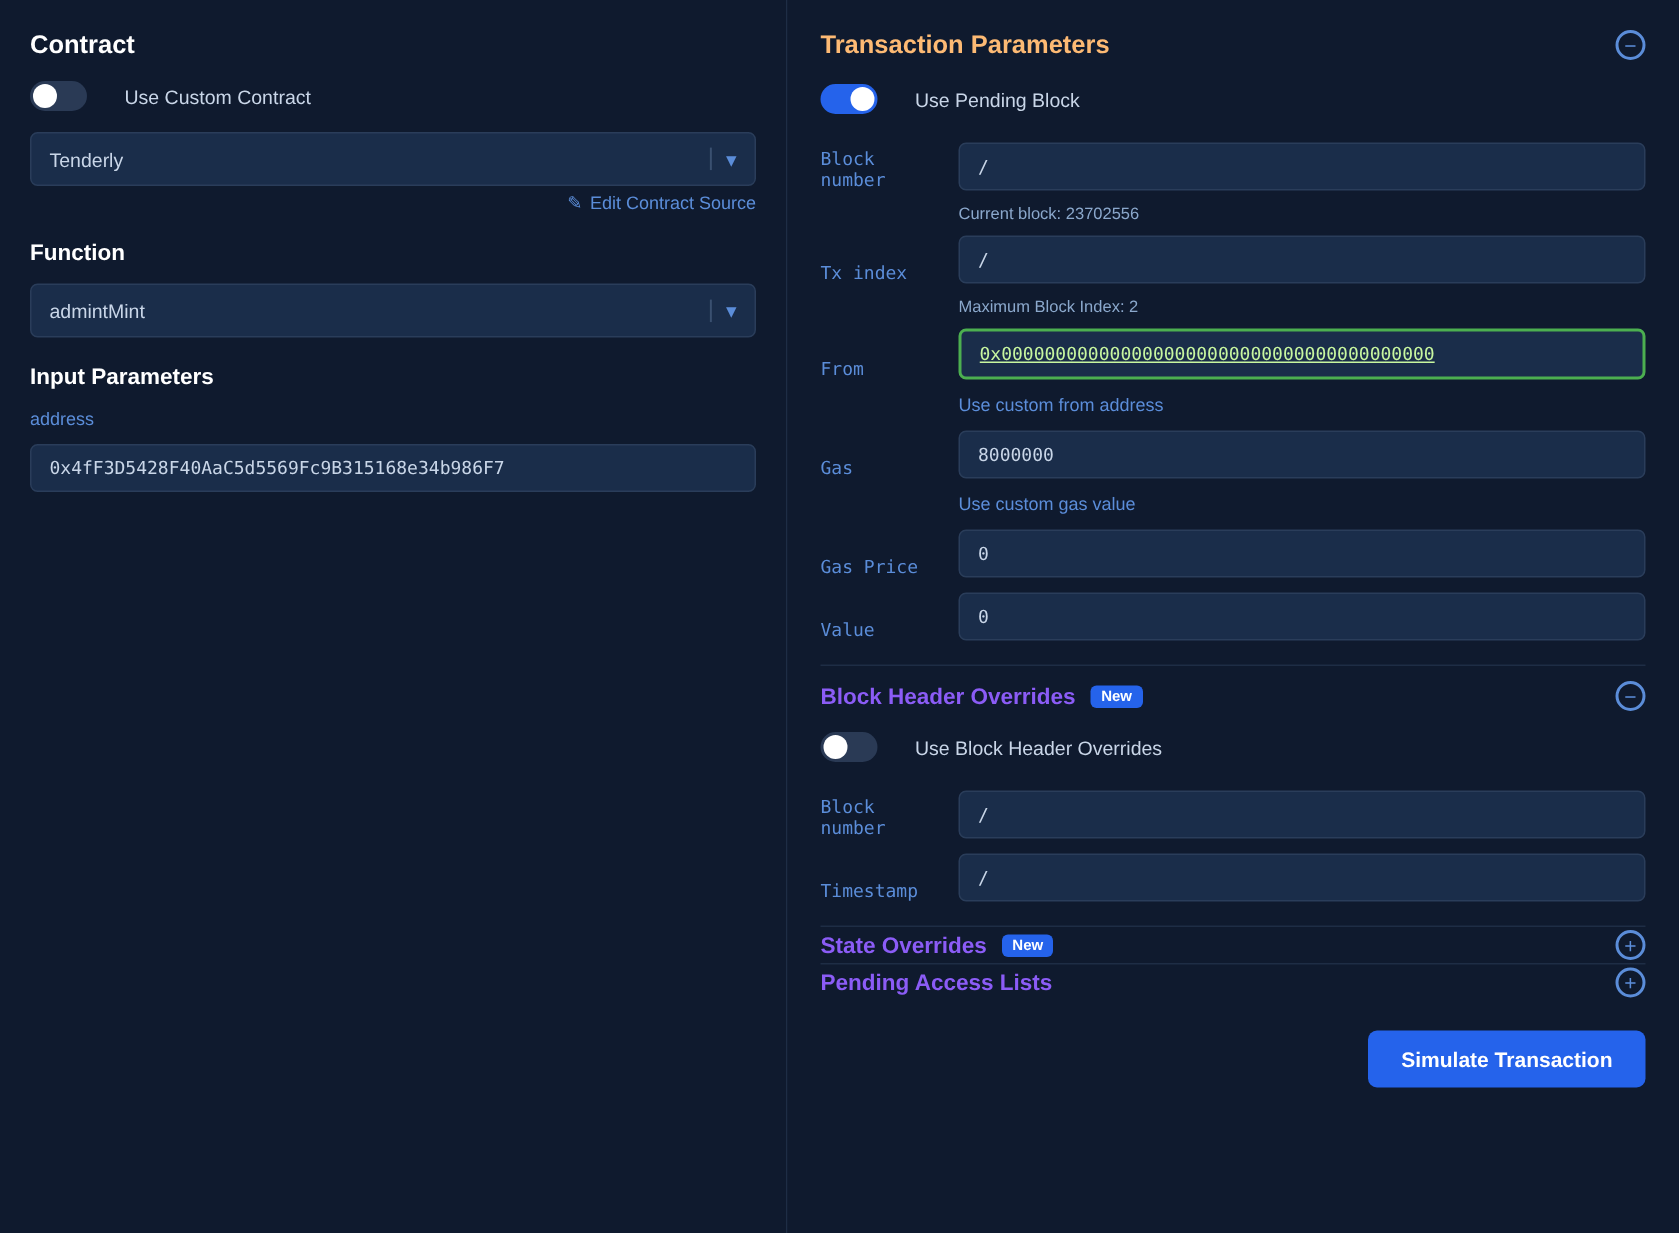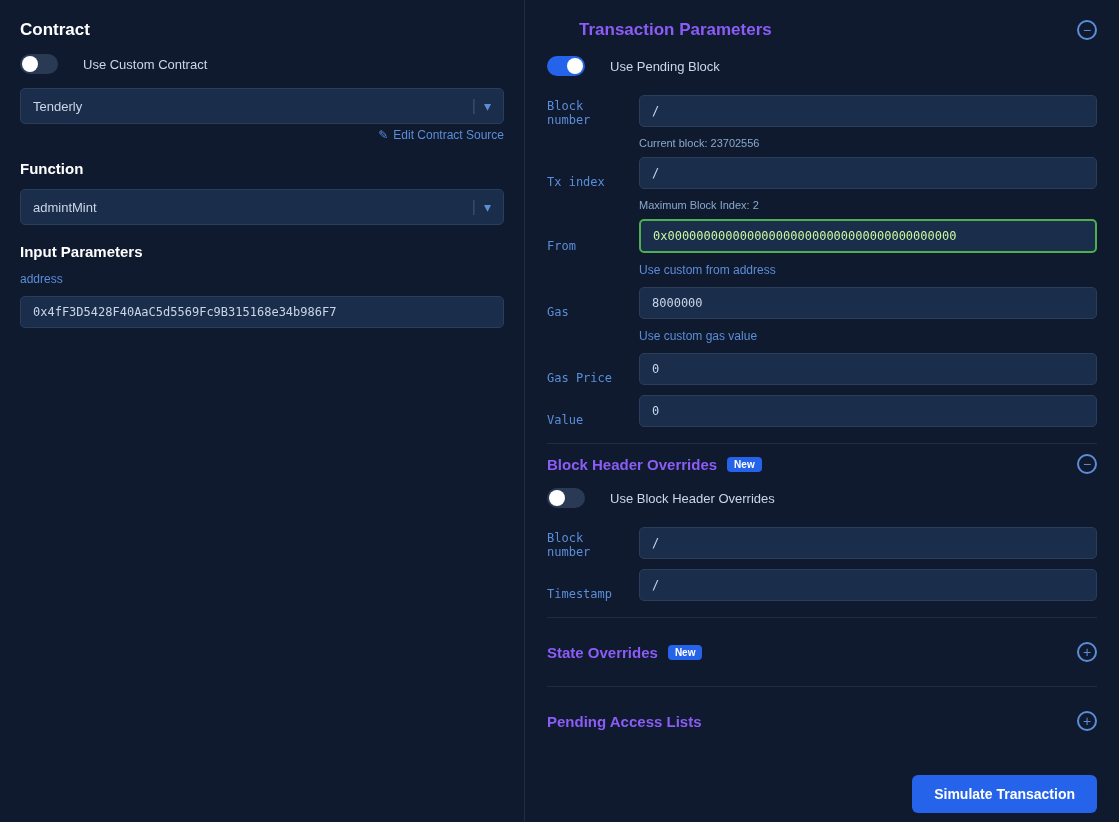--- a/index.html
+++ b/index.html
@@ -154,22 +154,21 @@
     
     .tp-header {
       display: flex;
       align-items: center;
       justify-content: space-between;
       margin-bottom: 16px;
     }
     .tp-title {
       font-size: 17px;
       font-weight: 700;
-      color: #8b5cf6;
-      margin-left: 32px;
+      color: #fdba74;
     }
     .circle-minus {
       width: 20px;
       height: 20px;
       border-radius: 50%;
       border: 2px solid #5b8dd9;
       display: flex;
       align-items: center;
       justify-content: center;
       color: #5b8dd9;
@@ -250,21 +249,21 @@
       font-weight: 700;
       padding: 2px 7px;
       border-radius: 4px;
     }
 
     
     .section-header-collapsible {
       display: flex;
       align-items: center;
       justify-content: space-between;
-      padding: 24px 0;
+      padding: 2px 0;
       border-top: 1px solid #1e2d45;
       cursor: pointer;
     }
     .circle-plus {
       width: 20px;
       height: 20px;
       border-radius: 50%;
       border: 2px solid #5b8dd9;
       display: flex;
       align-items: center;
@@ -356,21 +355,21 @@
   <div class="sub-text">Current block: 23702556</div>
 
   <div class="field-row">
     <span class="field-label">Tx index</span>
     <input class="field-input" type="text" value="/" style="background: rgb(26, 45, 74); border: 1px solid rgb(42, 61, 90); border-radius: 5px; padding: 8px 12px; color: rgb(201, 214, 232); font-size: 12px; font-family: monospace; width: 100%;">
   </div>
   <div class="sub-text">Maximum Block Index: 2</div>
 
   <div class="field-row">
     <span class="field-label">From</span>
-    <input class="field-input highlighted" type="text" value="0x0000000000000000000000000000000000000000" style="background: rgb(26, 45, 74); border: 2px solid rgb(76, 175, 80); border-radius: 5px; padding: 8px 12px; color: rgb(200, 247, 160); font-size: 12px; font-family: monospace; width: 100%;">
+    <input class="field-input highlighted" type="text" value="0x0000000000000000000000000000000000000000" style="background: rgb(26, 45, 74); border: 2px solid rgb(76, 175, 80); border-radius: 5px; padding: 8px 12px; color: rgb(200, 247, 160); font-size: 12px; font-family: monospace; width: 100%; text-decoration: underline;">
   </div>
   <div class="link-text">Use custom from address</div>
 
   <div class="field-row">
     <span class="field-label">Gas</span>
     <input class="field-input" type="text" value="8000000" style="background: rgb(26, 45, 74); border: 1px solid rgb(42, 61, 90); border-radius: 5px; padding: 8px 12px; color: rgb(201, 214, 232); font-size: 12px; font-family: monospace; width: 100%;">
   </div>
   <div class="link-text">Use custom gas value</div>
 
   <div class="field-row">

